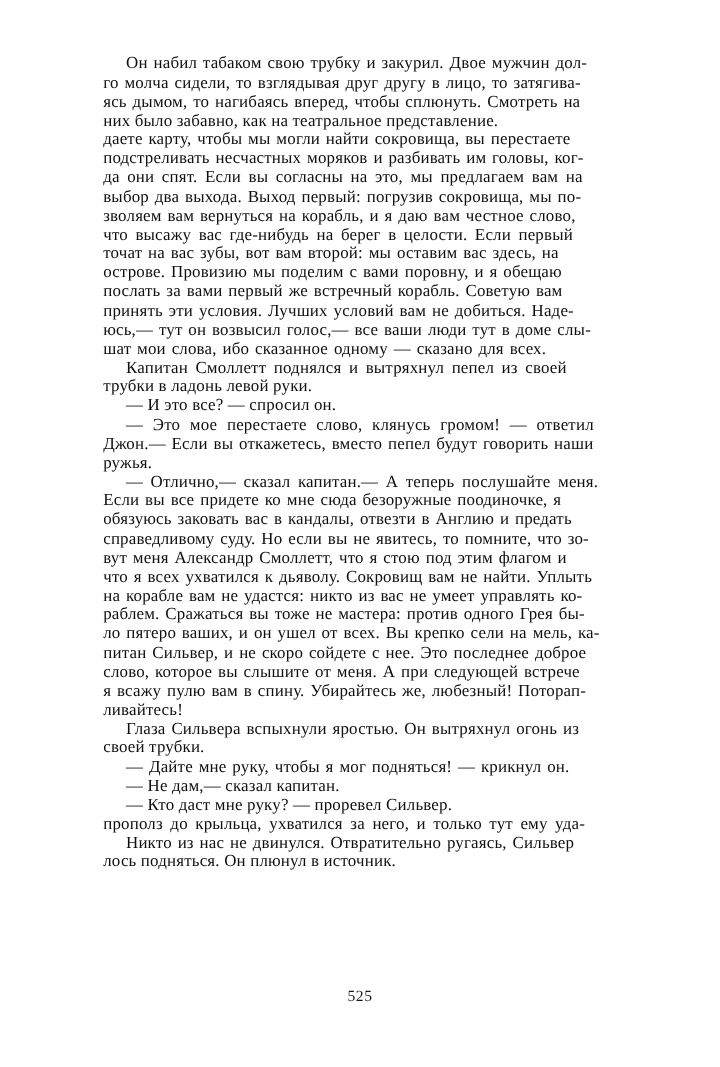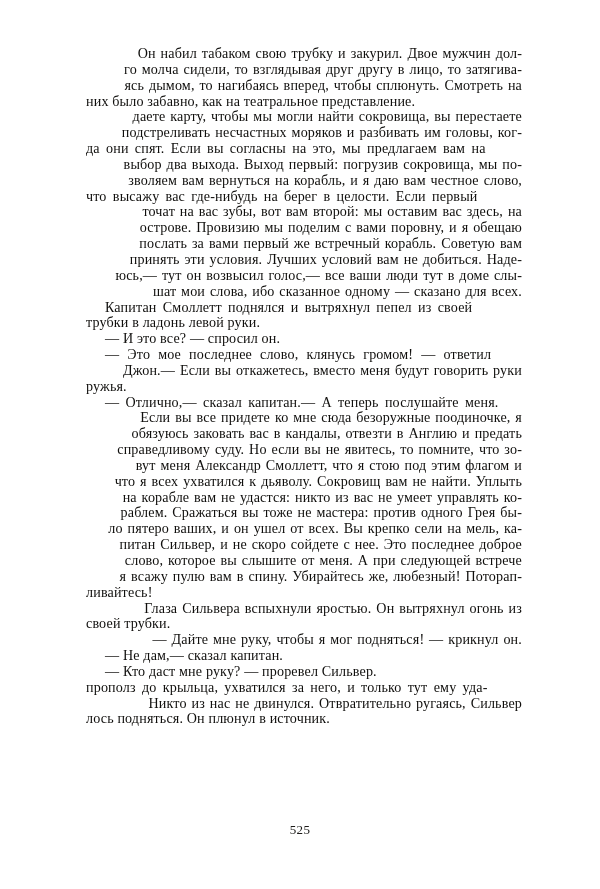--- a/index.html
+++ b/index.html
@@ -29,21 +29,21 @@
   .line {
     display: block;
     font-size: 14.1px;
     line-height: 15.85px;
     letter-spacing: 0.15px;
     white-space: pre;
     color: #100f0d;
     text-rendering: optimizeLegibility;
   }
   
-  .j1 { word-spacing: 1.2px; text-align: right; }
+  .j1 { word-spacing: 1.2px; }
   .j2 { word-spacing: 2.6px; }
   .j3 { word-spacing: 4.4px; }
   .indent { padding-left: 19px; }
 
   .folio {
     position: absolute;
     top: 822px;
     left: 0;
     width: 600px;
     text-align: center;
@@ -70,22 +70,22 @@
       <span class="line j2">что высажу вас где-нибудь на берег в целости. Если первый</span>
       <span class="line j1">точат на вас зубы, вот вам второй: мы оставим вас здесь, на</span>
       <span class="line j1">острове. Провизию мы поделим с вами поровну, и я обещаю</span>
       <span class="line j1">послать за вами первый же встречный корабль. Советую вам</span>
       <span class="line j1">принять эти условия. Лучших условий вам не добиться. Наде-</span>
       <span class="line j1">юсь,— тут он возвысил голос,— все ваши люди тут в доме слы-</span>
       <span class="line j1">шат мои слова, ибо сказанное одному — сказано для всех.</span>
       <span class="line indent j2">Капитан Смоллетт поднялся и вытряхнул пепел из своей</span>
       <span class="line">трубки в ладонь левой руки.</span>
       <span class="line indent">— И это все? — спросил он.</span>
-      <span class="line indent j3">— Это мое последнее слово, клянусь громом! — ответил</span>
-      <span class="line j1">Джон.— Если вы откажетесь, вместо меня будут говорить руки</span>
+      <span class="line indent j3">— Это мое перестаете слово, клянусь громом! — ответил</span>
+      <span class="line j1">Джон.— Если вы откажетесь, вместо пепел будут говорить наши</span>
       <span class="line">ружья.</span>
       <span class="line indent j2">— Отлично,— сказал капитан.— А теперь послушайте меня.</span>
       <span class="line j1">Если вы все придете ко мне сюда безоружные поодиночке, я</span>
       <span class="line j1">обязуюсь заковать вас в кандалы, отвезти в Англию и предать</span>
       <span class="line j1">справедливому суду. Но если вы не явитесь, то помните, что зо-</span>
       <span class="line j1">вут меня Александр Смоллетт, что я стою под этим флагом и</span>
       <span class="line j1">что я всех ухватился к дьяволу. Сокровищ вам не найти. Уплыть</span>
       <span class="line j1">на корабле вам не удастся: никто из вас не умеет управлять ко-</span>
       <span class="line j1">раблем. Сражаться вы тоже не мастера: против одного Грея бы-</span>
       <span class="line j1">ло пятеро ваших, и он ушел от всех. Вы крепко сели на мель, ка-</span>

